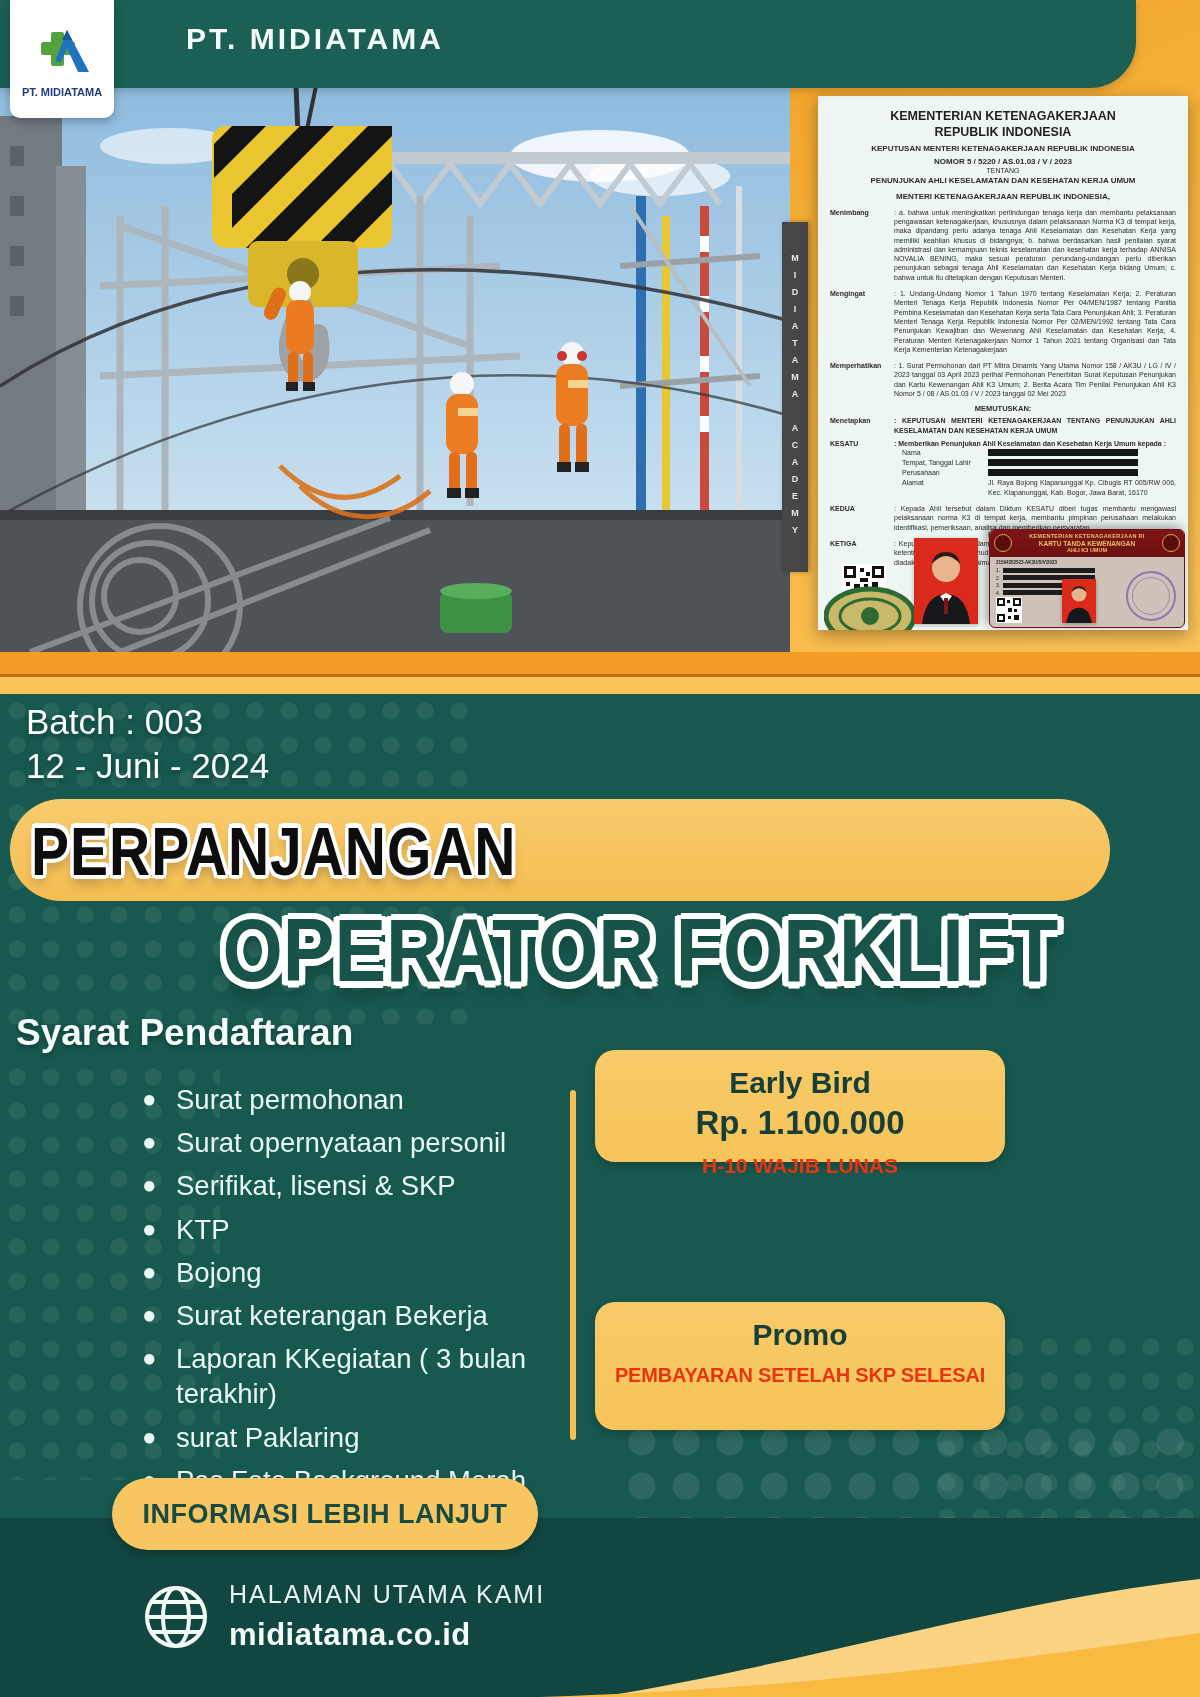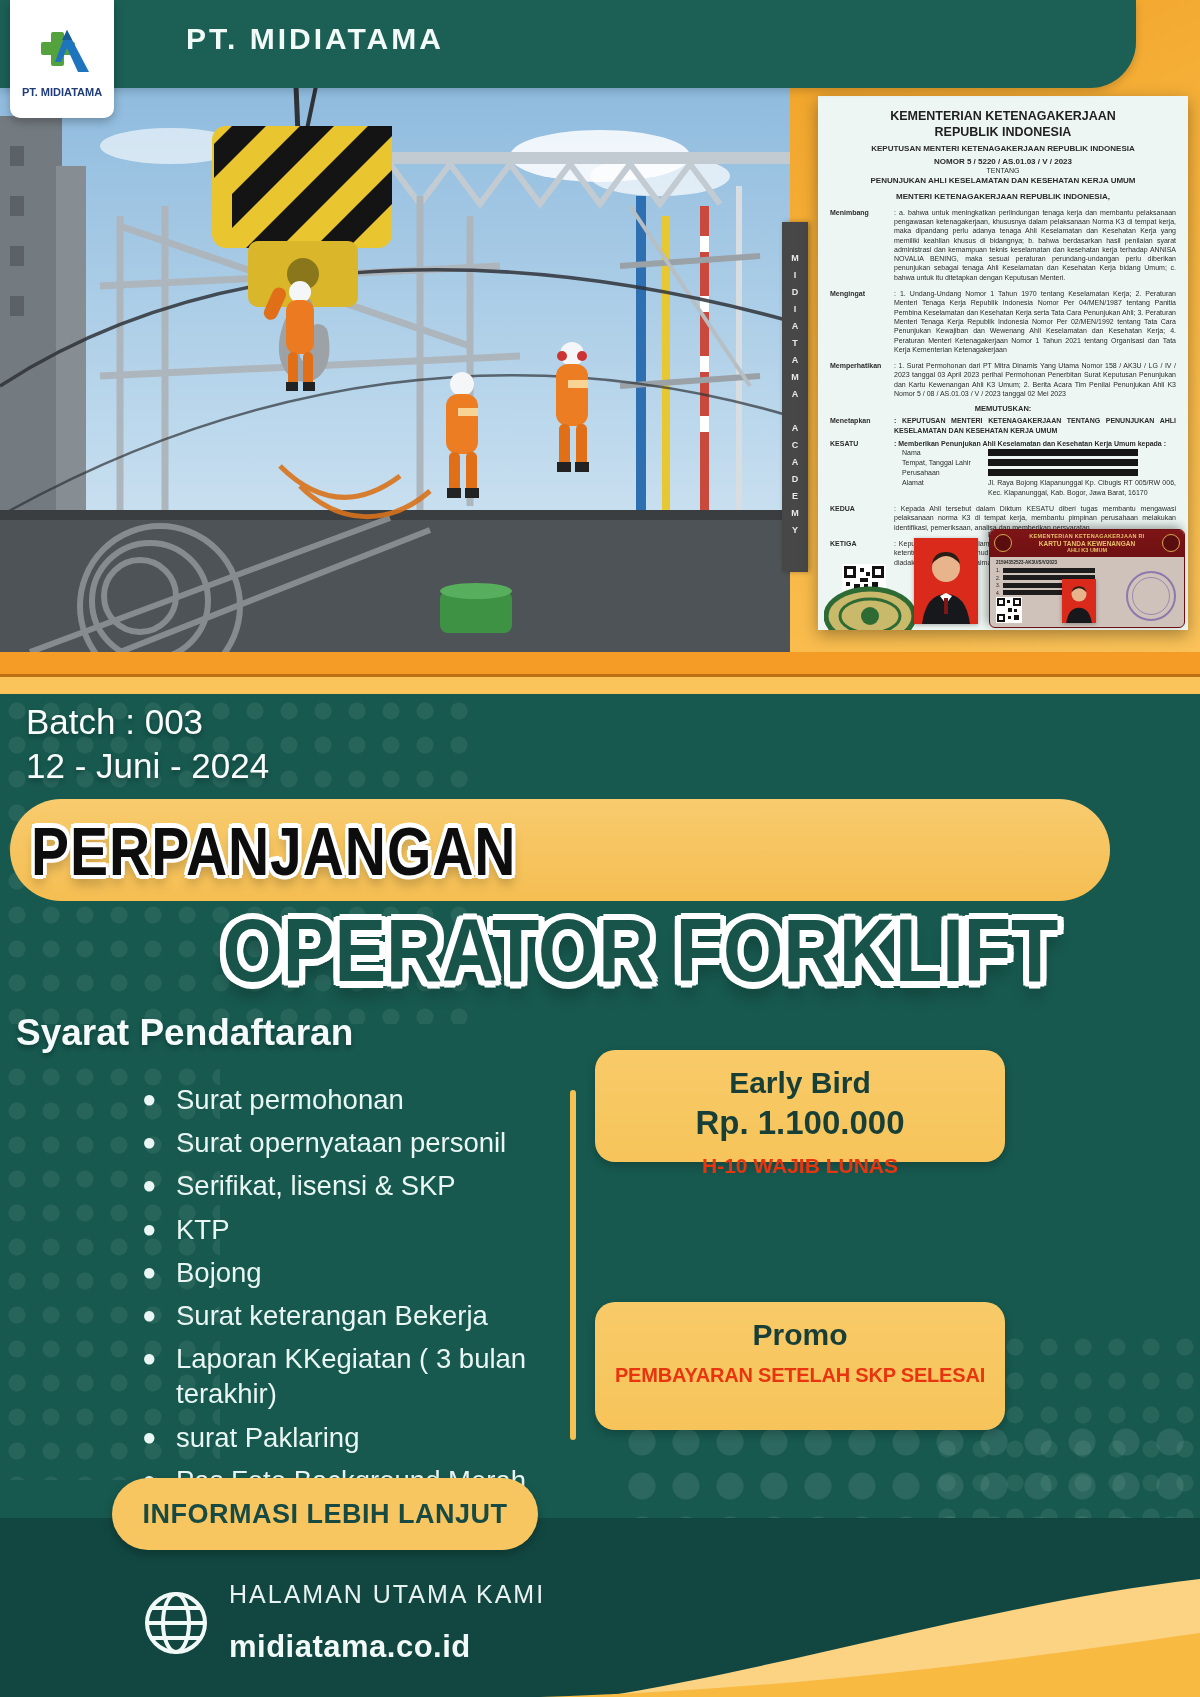--- a/index.html
+++ b/index.html
@@ -117,21 +117,21 @@
   .pb-note.small{font-size:20px;letter-spacing:-.2px;}
 
   
   .footer-band{left:0;top:1518px;width:1200px;height:179px;background:#124741;}
   .cta{left:112px;top:1478px;width:426px;height:72px;background:#F8C661;border:none;border-radius:38px;
     display:flex;align-items:center;justify-content:center;font-family:inherit;
     font-size:27px;font-weight:bold;color:#174A42;letter-spacing:.5px;cursor:pointer;
     box-shadow:0 4px 10px rgba(0,0,0,.25);}
   .site{left:143px;top:1580px;display:flex;align-items:center;gap:20px;color:#F2FAF8;}
   .site-label{font-size:25px;letter-spacing:2px;font-weight:400;color:#E8F3F1;}
-  .site-url{font-size:31px;font-weight:bold;letter-spacing:.5px;margin-top:20px;}
+  .site-url{font-size:31px;font-weight:bold;letter-spacing:.5px;margin-top:8px;}
 
   .curves{left:0;top:1527px;width:1200px;height:170px;}
 </style>
 </head>
 <body>
 
 <div class="poster">
 
   <div class="dots" style="left:0;top:694px;width:470px;height:330px;"></div>
   <div class="dots" style="left:0;top:1060px;width:220px;height:420px;"></div>

